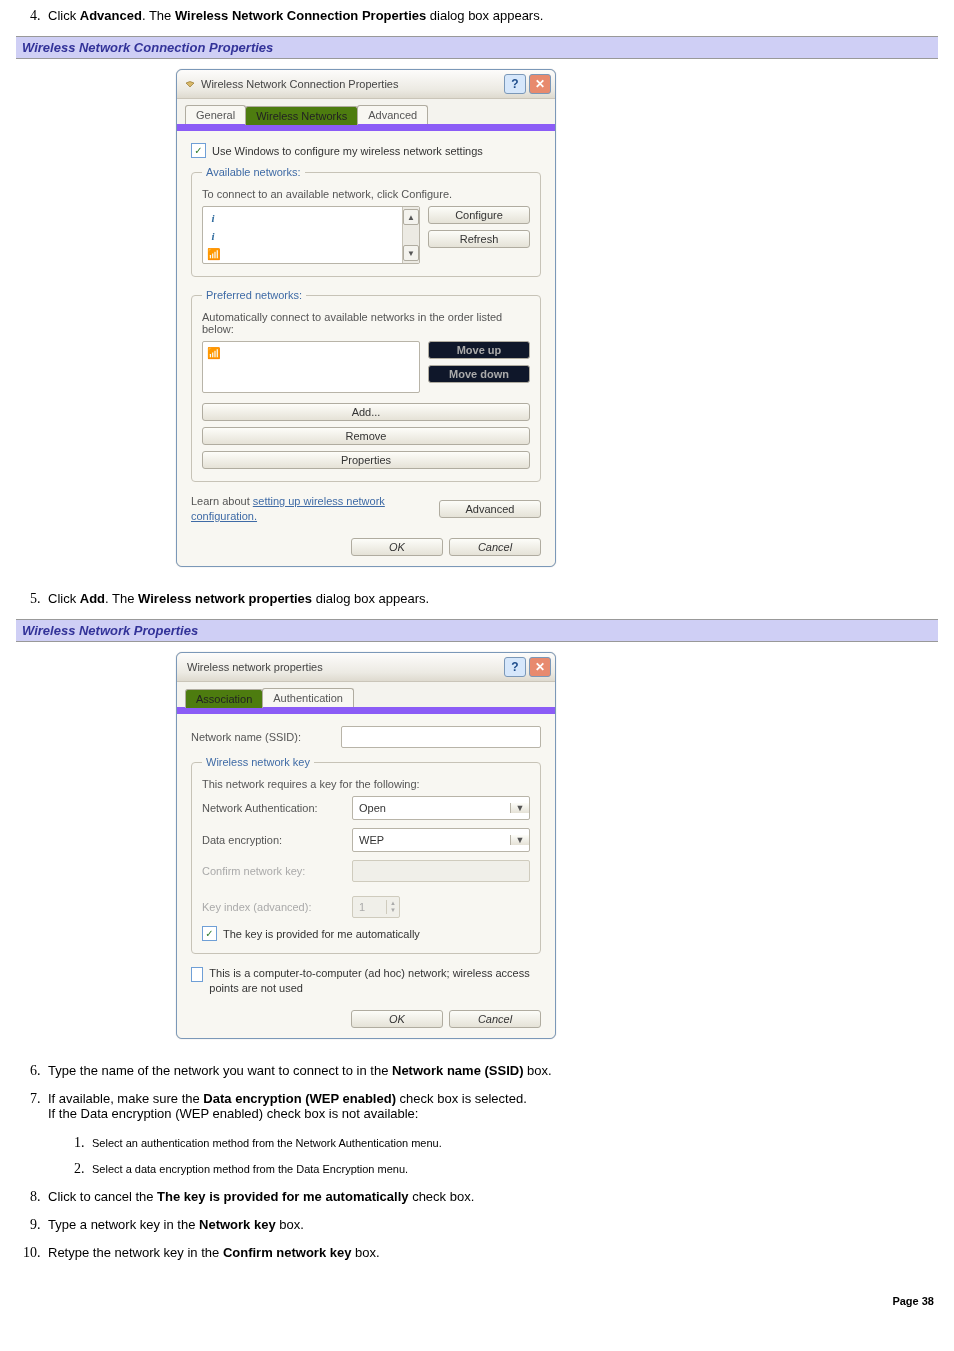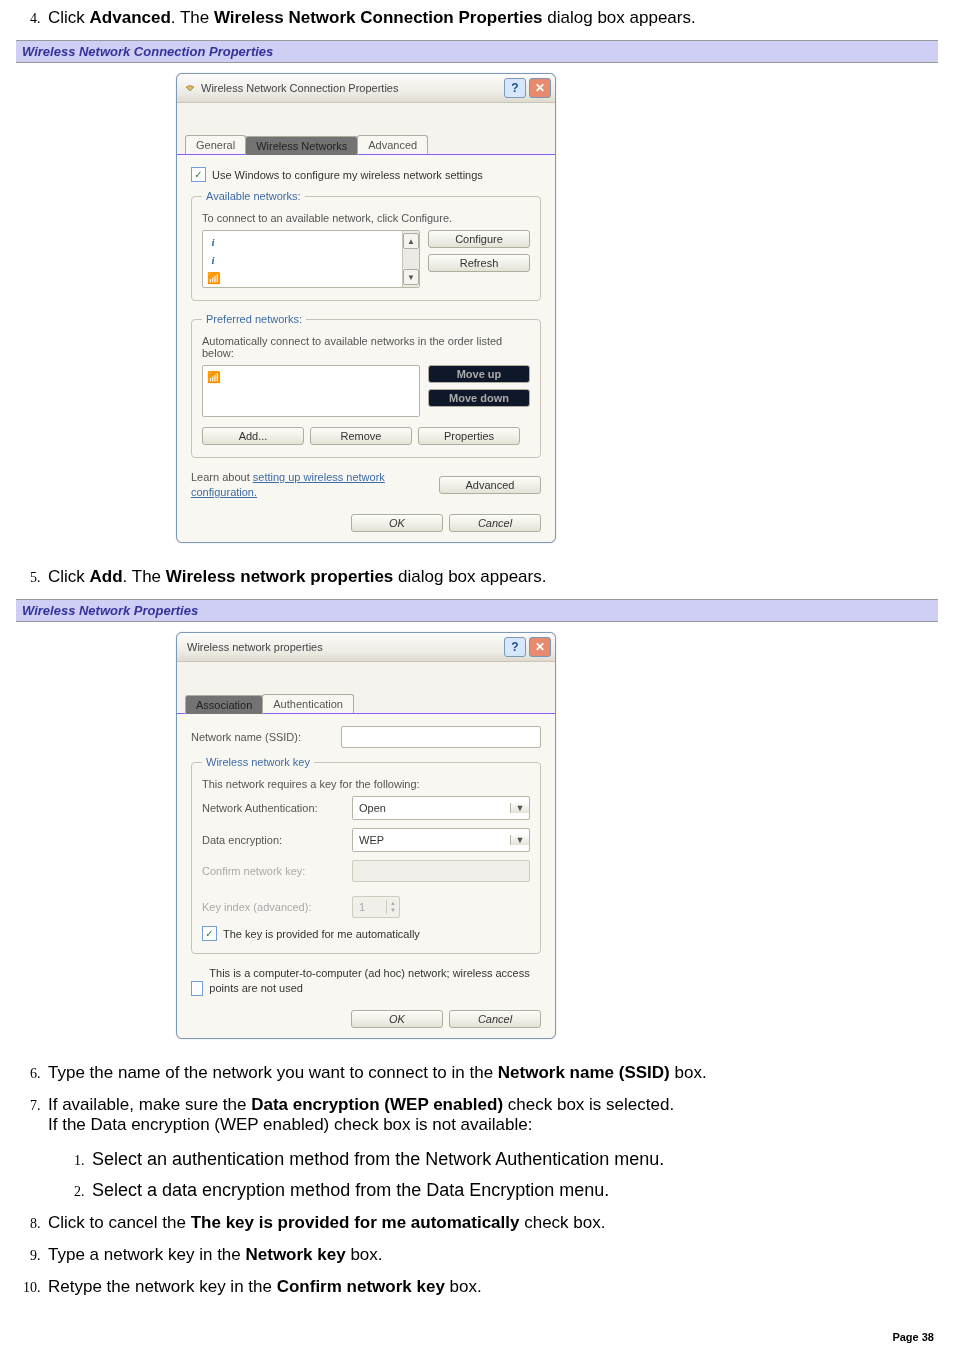--- a/index.html
+++ b/index.html
@@ -18,21 +18,21 @@
   }
   ol.main-list > li {
     font-family: "Times New Roman", serif;
     font-size: 14px;
     margin-bottom: 12px;
     padding-left: 4px;
   }
   ol.main-list > li > span,
   ol.main-list > li > div {
     font-family: Verdana, Arial, sans-serif;
-    font-size: 17px;
+    font-size: 13px;
   }
   .section-header {
     background: #cfcff5;
     border-top: 1px solid #999;
     border-bottom: 1px solid #999;
     padding: 3px 6px;
     font-style: italic;
     font-weight: bold;
     color: #333399;
     margin: 6px 0 10px 0;
@@ -42,21 +42,21 @@
     padding-left: 40px;
   }
   .sub-list > li {
     font-family: "Times New Roman", serif;
     font-size: 14px;
     margin-bottom: 10px;
     padding-left: 4px;
   }
   .sub-list > li > span {
     font-family: Verdana, Arial, sans-serif;
-    font-size: 18px;
+    font-size: 11px;
   }
 
   
   .dialog-wrap {
     display: flex;
     justify-content: flex-start;
     padding-left: 160px;
     margin-bottom: 24px;
   }
   .dialog {
@@ -95,35 +95,34 @@
     display:flex;align-items:center;justify-content:center;
     margin-left:3px;
     font-size:12px;
   }
   .help-btn { background:#d6e7fb;color:#1f4e8c;}
   .close-btn{ background:#e88a6e;color:#fff;}
 
   .tabstrip {
     display:flex;
     padding:6px 8px 0 8px;
-    border-bottom:1px solid #8b5cf6;
+    border-bottom:7px solid #8b5cf6;
     gap:0;
-    margin-top:26px;
   }
   .tab {
     padding:3px 10px;
     background:#f8f7f2;
     border:1px solid #b0aca0;
     border-bottom:none;
     border-radius:3px 3px 0 0;
     color:#555;
     margin-right:-1px;
   }
   .tab.active {
-    background:#737373;
+    background:#4d7c0f;
     position:relative;
     top:1px;
     color:#222;
   }
 
   .dialog-body {
     padding:12px 14px 10px 14px;
     background:#f8f7f2;
     border-radius:0 0 6px 6px;
   }
@@ -139,21 +138,21 @@
   .net-icon.info{color:#2f6b9e;font-weight:bold;font-style:italic;font-family:serif;}
   .net-icon.ant{color:#2f6b9e;}
   .scrollbar{width:16px;background:#eceae3;border-left:1px solid #c7c3b7;display:flex;flex-direction:column;justify-content:space-between;align-items:center;padding:2px 0;}
   .sbbtn{width:14px;height:14px;border:1px solid #b0aca0;background:#f4f3ee;border-radius:2px;display:flex;align-items:center;justify-content:center;font-size:8px;color:#555;}
   .btncol{display:flex;flex-direction:column;gap:6px;margin-left:8px;}
   .winbtn{
     min-width:80px;padding:2px 10px;border:1px solid #b0aca0;border-radius:3px;
     background:linear-gradient(#fdfdf9,#e5e2d7);color:#333;text-align:center;
   }
   .winbtn.disabled{color:#aaa;background:#0f172a;font-weight:bold;}
-  .btnrow{display:flex;gap:6px;margin-top:10px;}
+  .btnrow{display:flex;gap:6px;margin-top:10px;flex-direction:column;}
   .link{color:#3f6ba6;text-decoration:underline;}
   .footer-btns{display:flex;justify-content:flex-end;gap:6px;margin-top:14px;font-style:italic;}
 
   .lbl{width:150px;color:#555;}
   .lbl.dim{color:#aaa;}
   .txtinput{flex:1;height:20px;border:1px solid #b8b4a8;background:#fff;border-radius:2px;}
   .combo{flex:1;height:22px;border:1px solid #b8b4a8;background:#fff;display:flex;align-items:center;border-radius:2px;}
   .combo-val{flex:1;padding:0 6px;color:#333;}
   .combo-arrow{width:18px;border-left:1px solid #b8b4a8;background:linear-gradient(#fdfdf9,#e5e2d7);display:flex;align-items:center;justify-content:center;font-size:9px;color:#555;}
   .spinner{width:40px;height:20px;border:1px solid #cfcbbd;background:#f0efe9;display:flex;align-items:center;padding-left:6px;color:#aaa;border-radius:2px;}
@@ -313,21 +312,21 @@
               </div>
           </div>
         </div>
 
         <div class="row" style="margin-bottom:0;">
           <div class="chk">✓</div>
           <span>The key is provided for me automatically</span>
         </div>
       </fieldset>
 
-      <div class="row" style="align-items:flex-end;">
+      <div class="row" style="align-items:flex-start;">
         <div class="chk unchecked" style="margin-top:1px;">✓</div>
         <span style="line-height:15px;">This is a computer-to-computer (ad hoc) network; wireless access points are not used</span>
       </div>
 
       <div class="footer-btns">
         <div class="winbtn" style="min-width:70px">OK</div>
         <div class="winbtn" style="min-width:70px">Cancel</div>
       </div>
     </div>
   </div>

